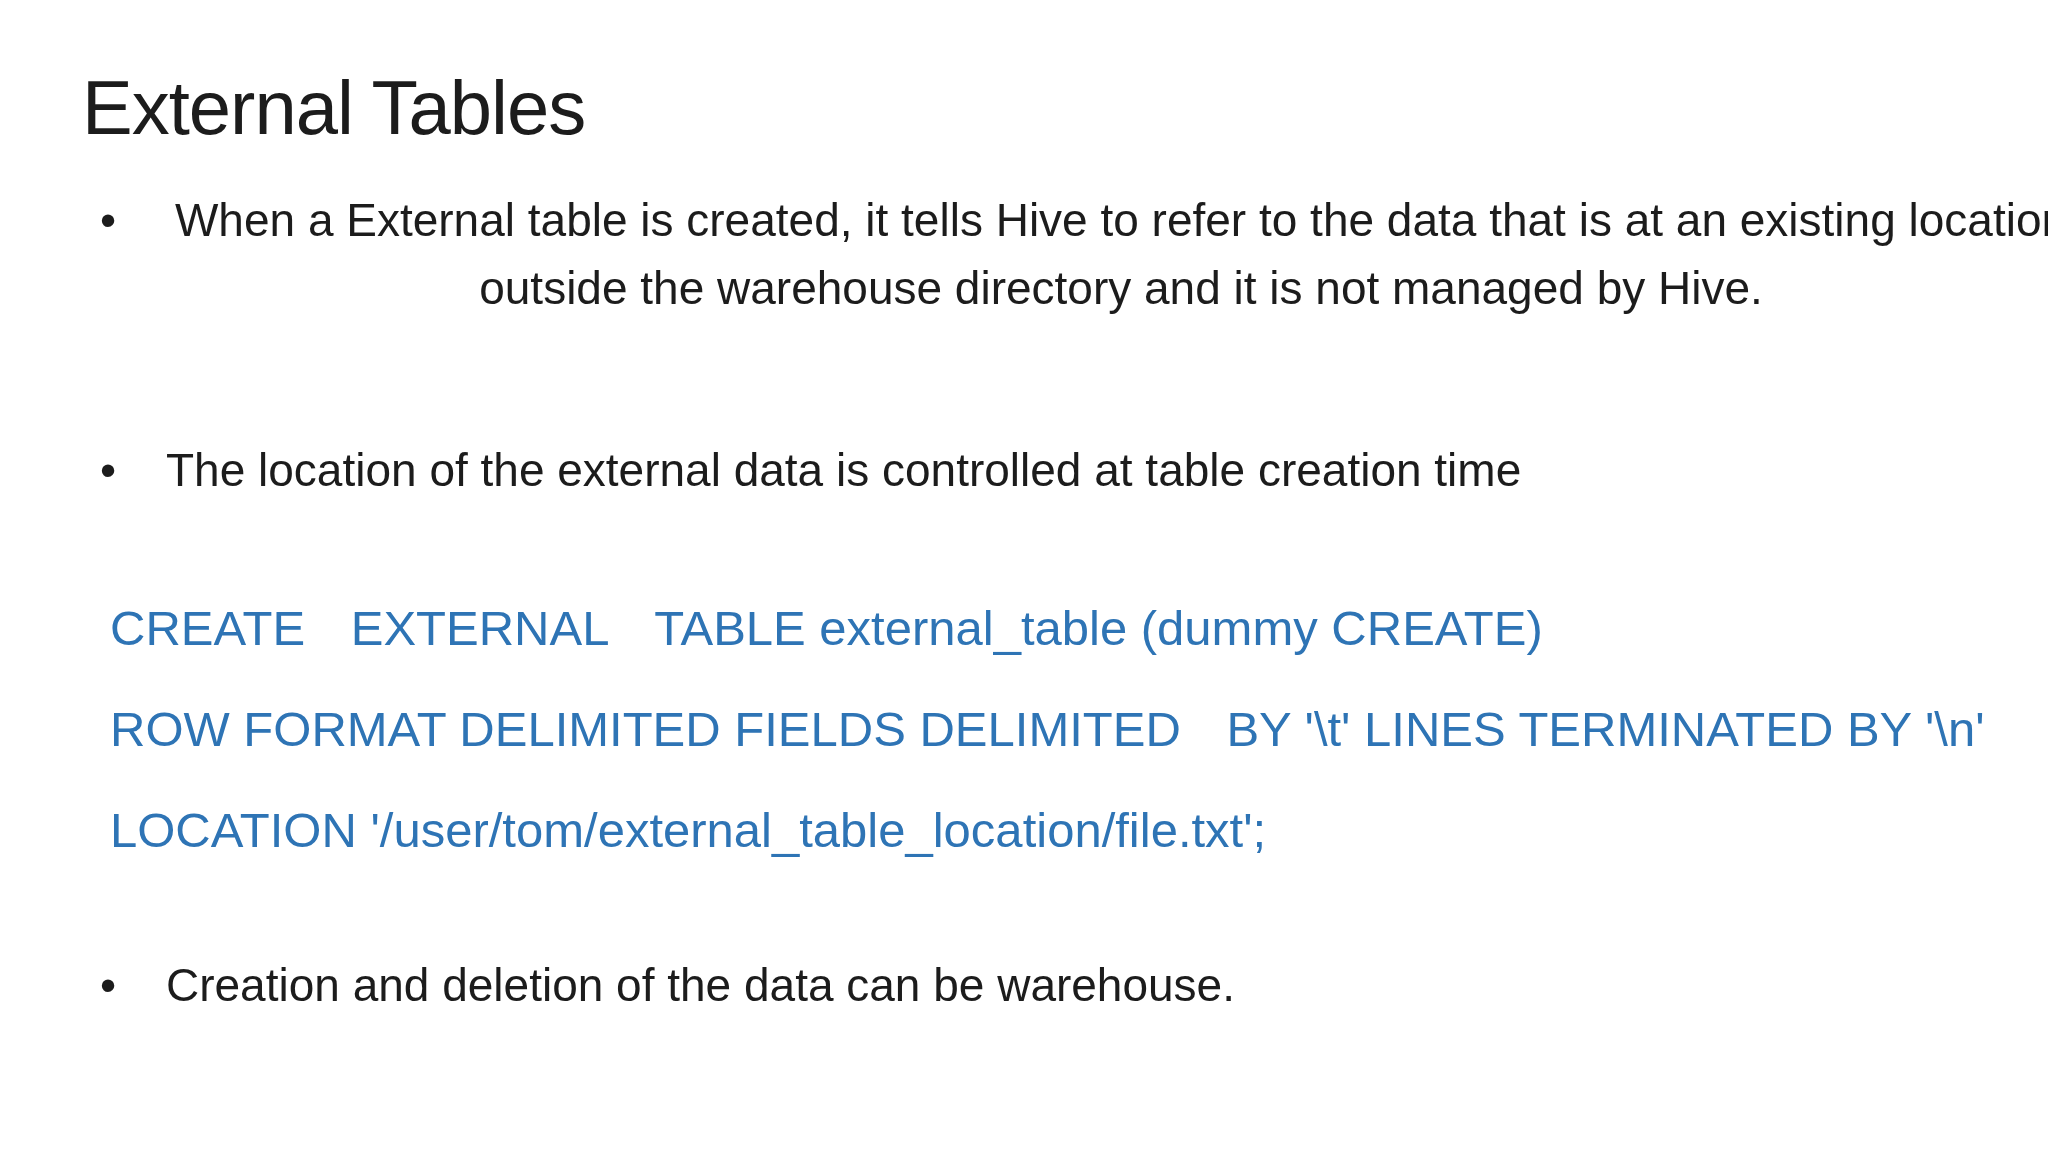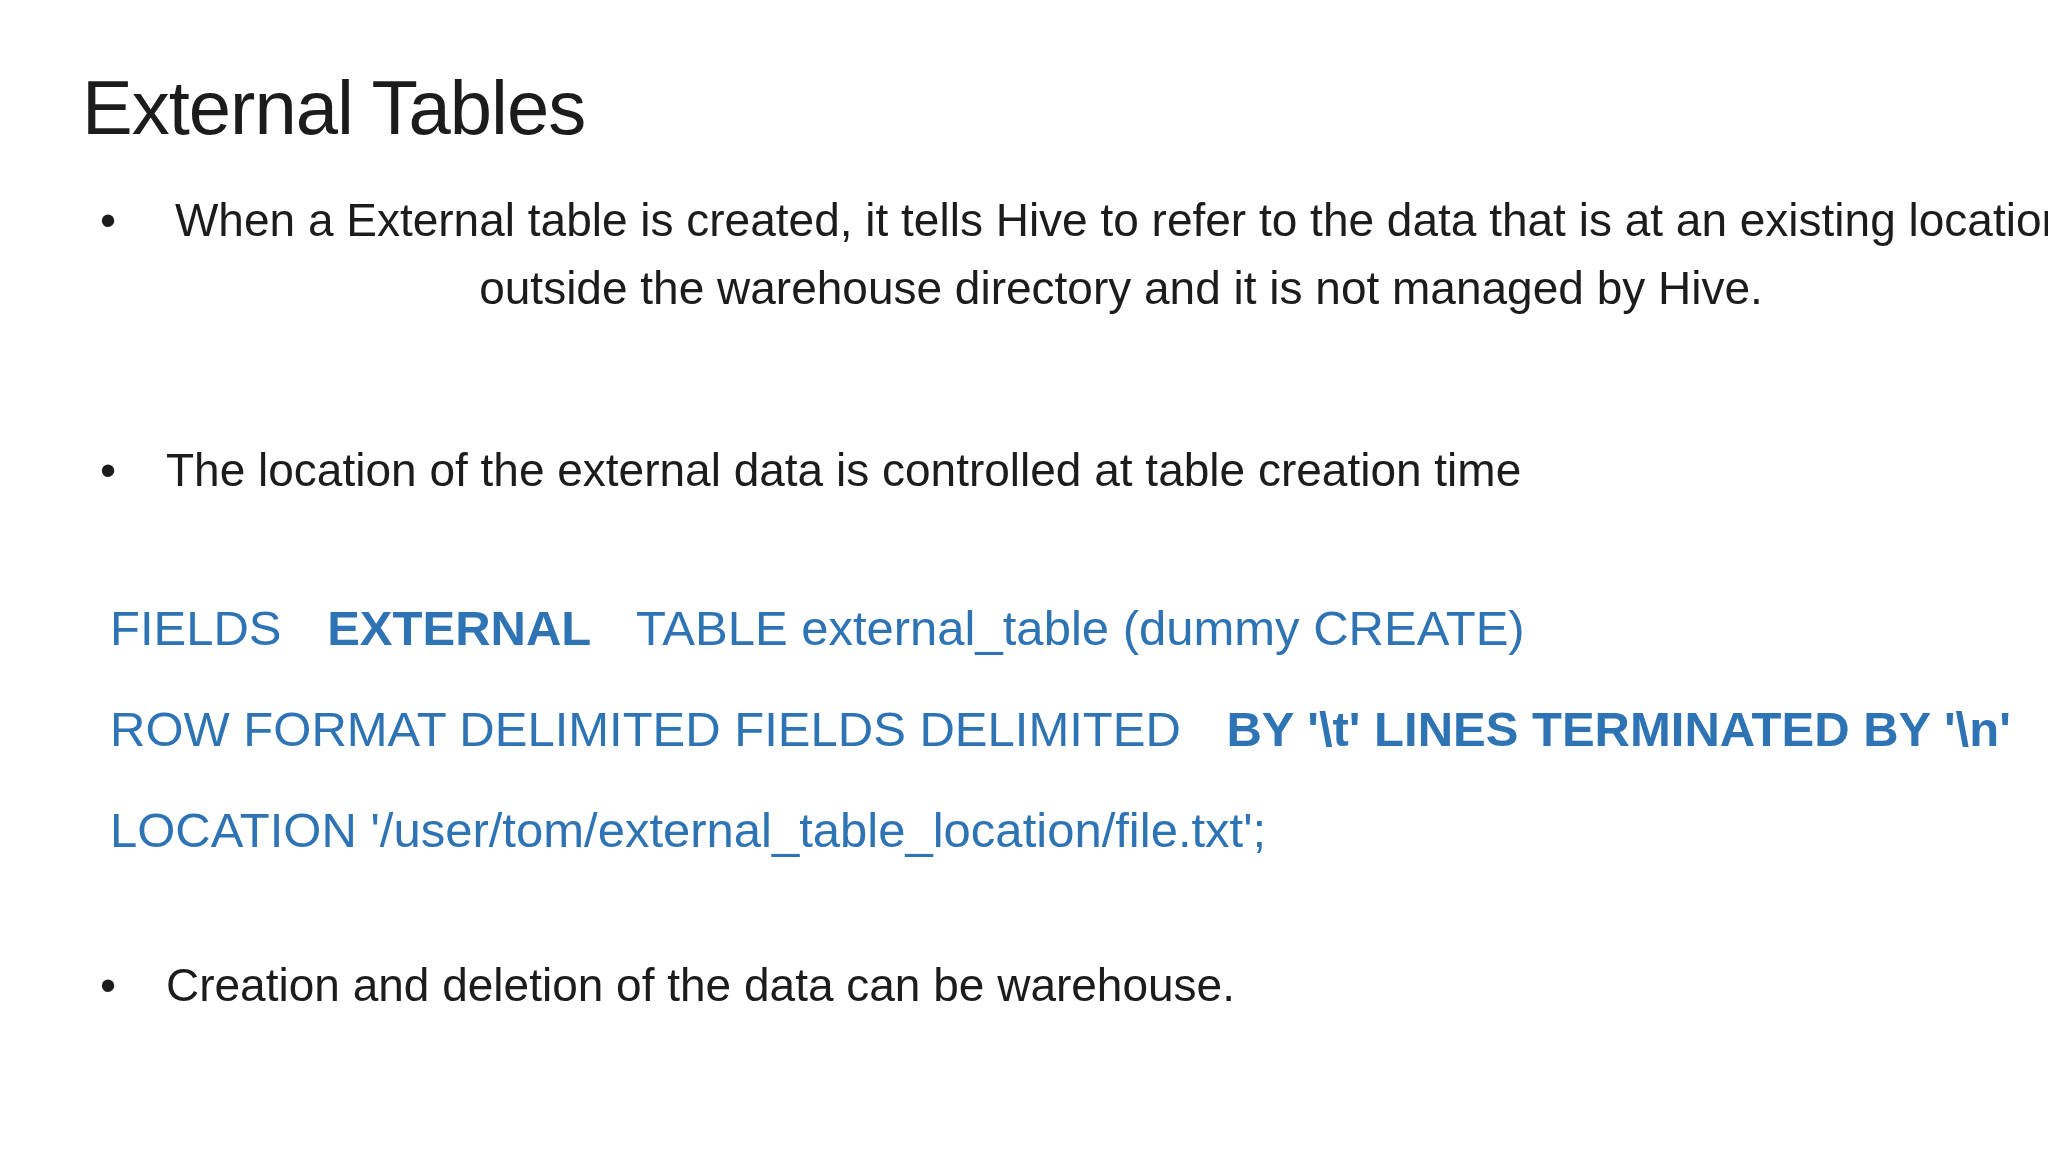--- a/index.html
+++ b/index.html
@@ -51,42 +51,42 @@
   .code-block {
     position: absolute;
     left: 14px;
     top: 506px;
     font-size: 49px;
     line-height: 85px;
     color: #2E74B5;
     white-space: nowrap;
   }
   .code-line { display: block; }
-  .code-line .bold { font-weight: 700; }
+  .code-line .bold { font-weight: 400; }
 </style>
 </head>
 <body>
 
 <div class="slide">
 
   <h1 class="title">External Tables</h1>
 
   <div class="bullet bullet-1">
     <span class="glyph">•</span>
     <span class="btext">When a External table is created, it tells Hive to refer to the data that is at an existing location outside the warehouse directory and it is not managed by Hive.</span>
   </div>
 
   <div class="bullet bullet-2">
     <span class="glyph">•</span>
     <span class="btext">The location of the external data is controlled at table creation time</span>
   </div>
 
   <div class="code-block">
     <div class="code-line">
-      <span>FIELDS </span><span class="bold">EXTERNAL</span><span> TABLE external_table (dummy CREATE)</span>
+      <span>CREATE </span><span class="bold">EXTERNAL</span><span> TABLE external_table (dummy CREATE)</span>
     </div>
     <div class="code-line">
       <span>ROW FORMAT DELIMITED FIELDS DELIMITED </span><span class="bold">BY '\t' LINES TERMINATED BY '\n'</span><span></span>
     </div>
     <div class="code-line">
       <span>LOCATION '/user/tom/external_table_location/file.txt';</span><span class="bold"></span><span></span>
     </div>
   </div>
 
   <div class="bullet bullet-3">

